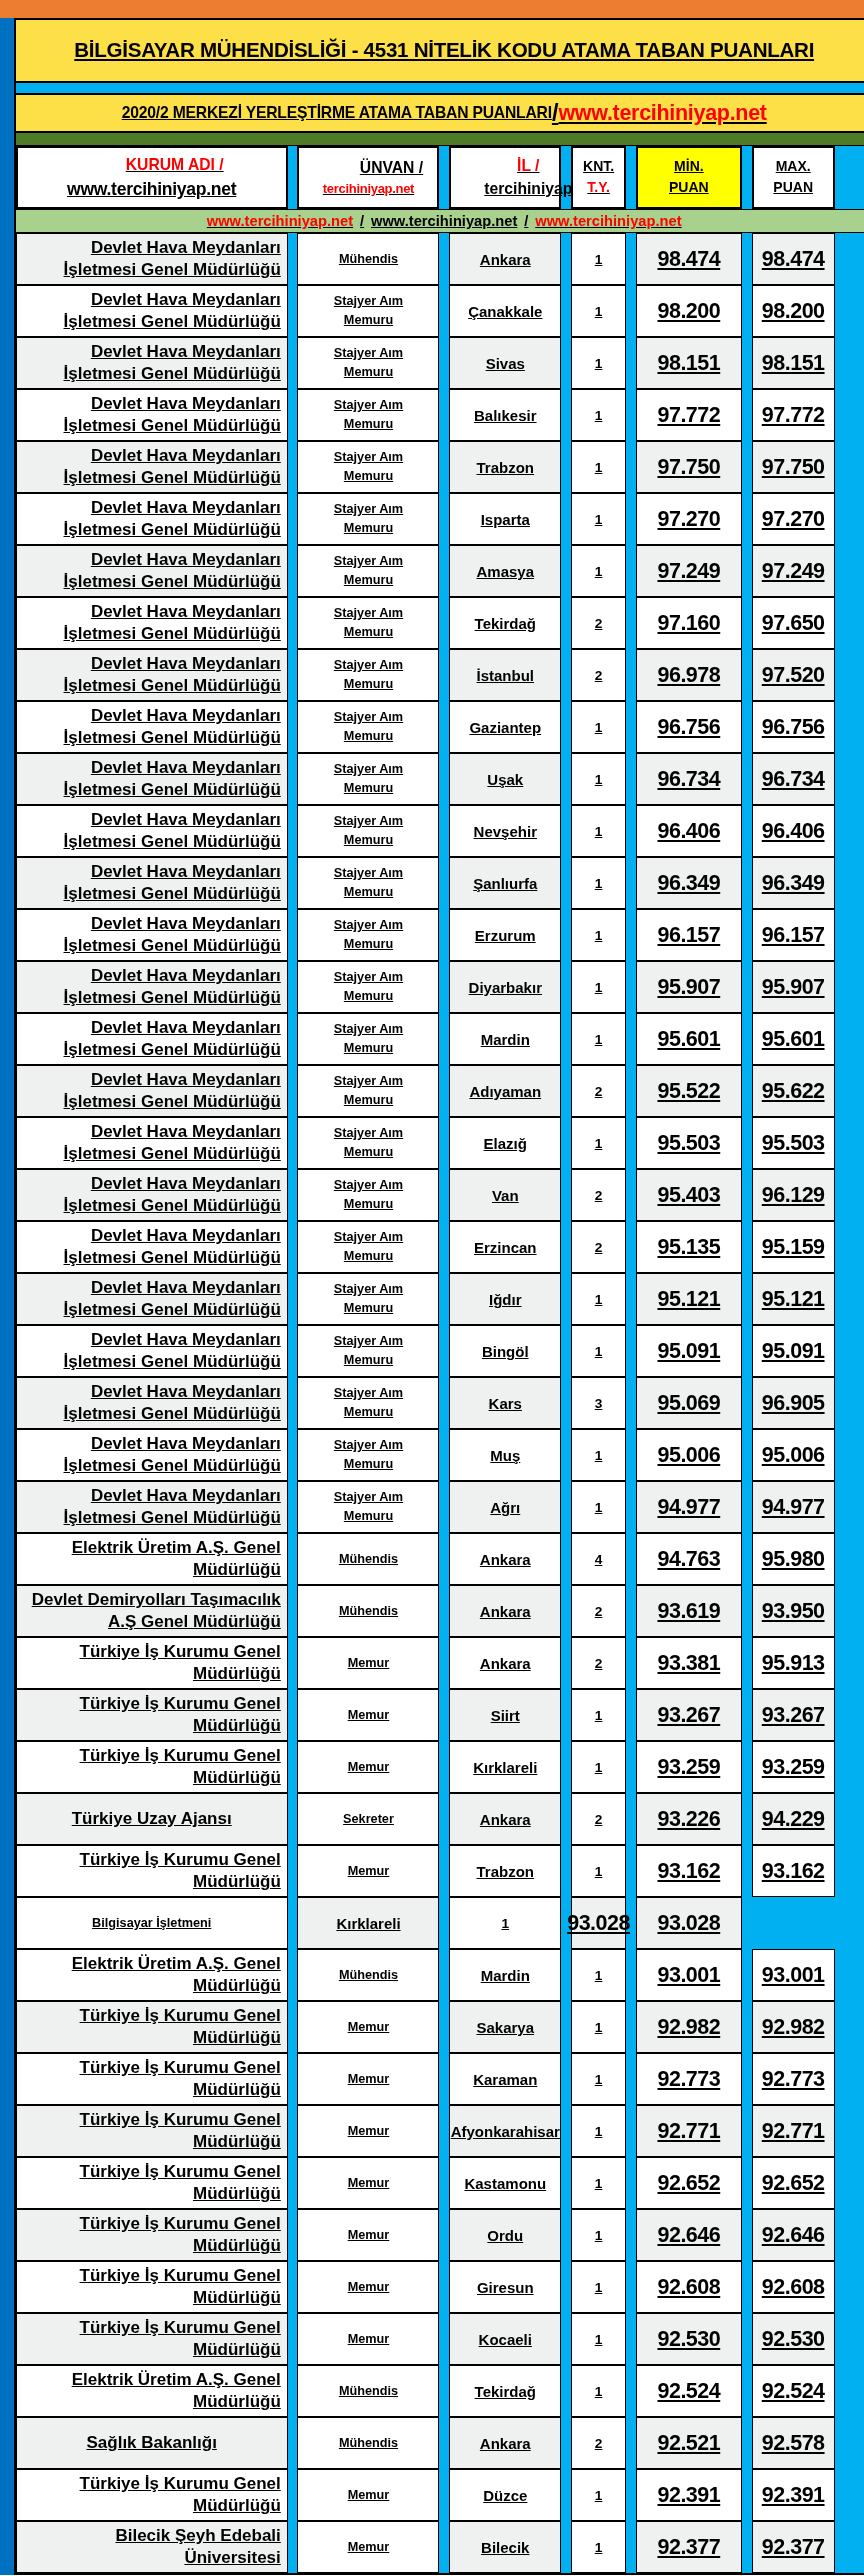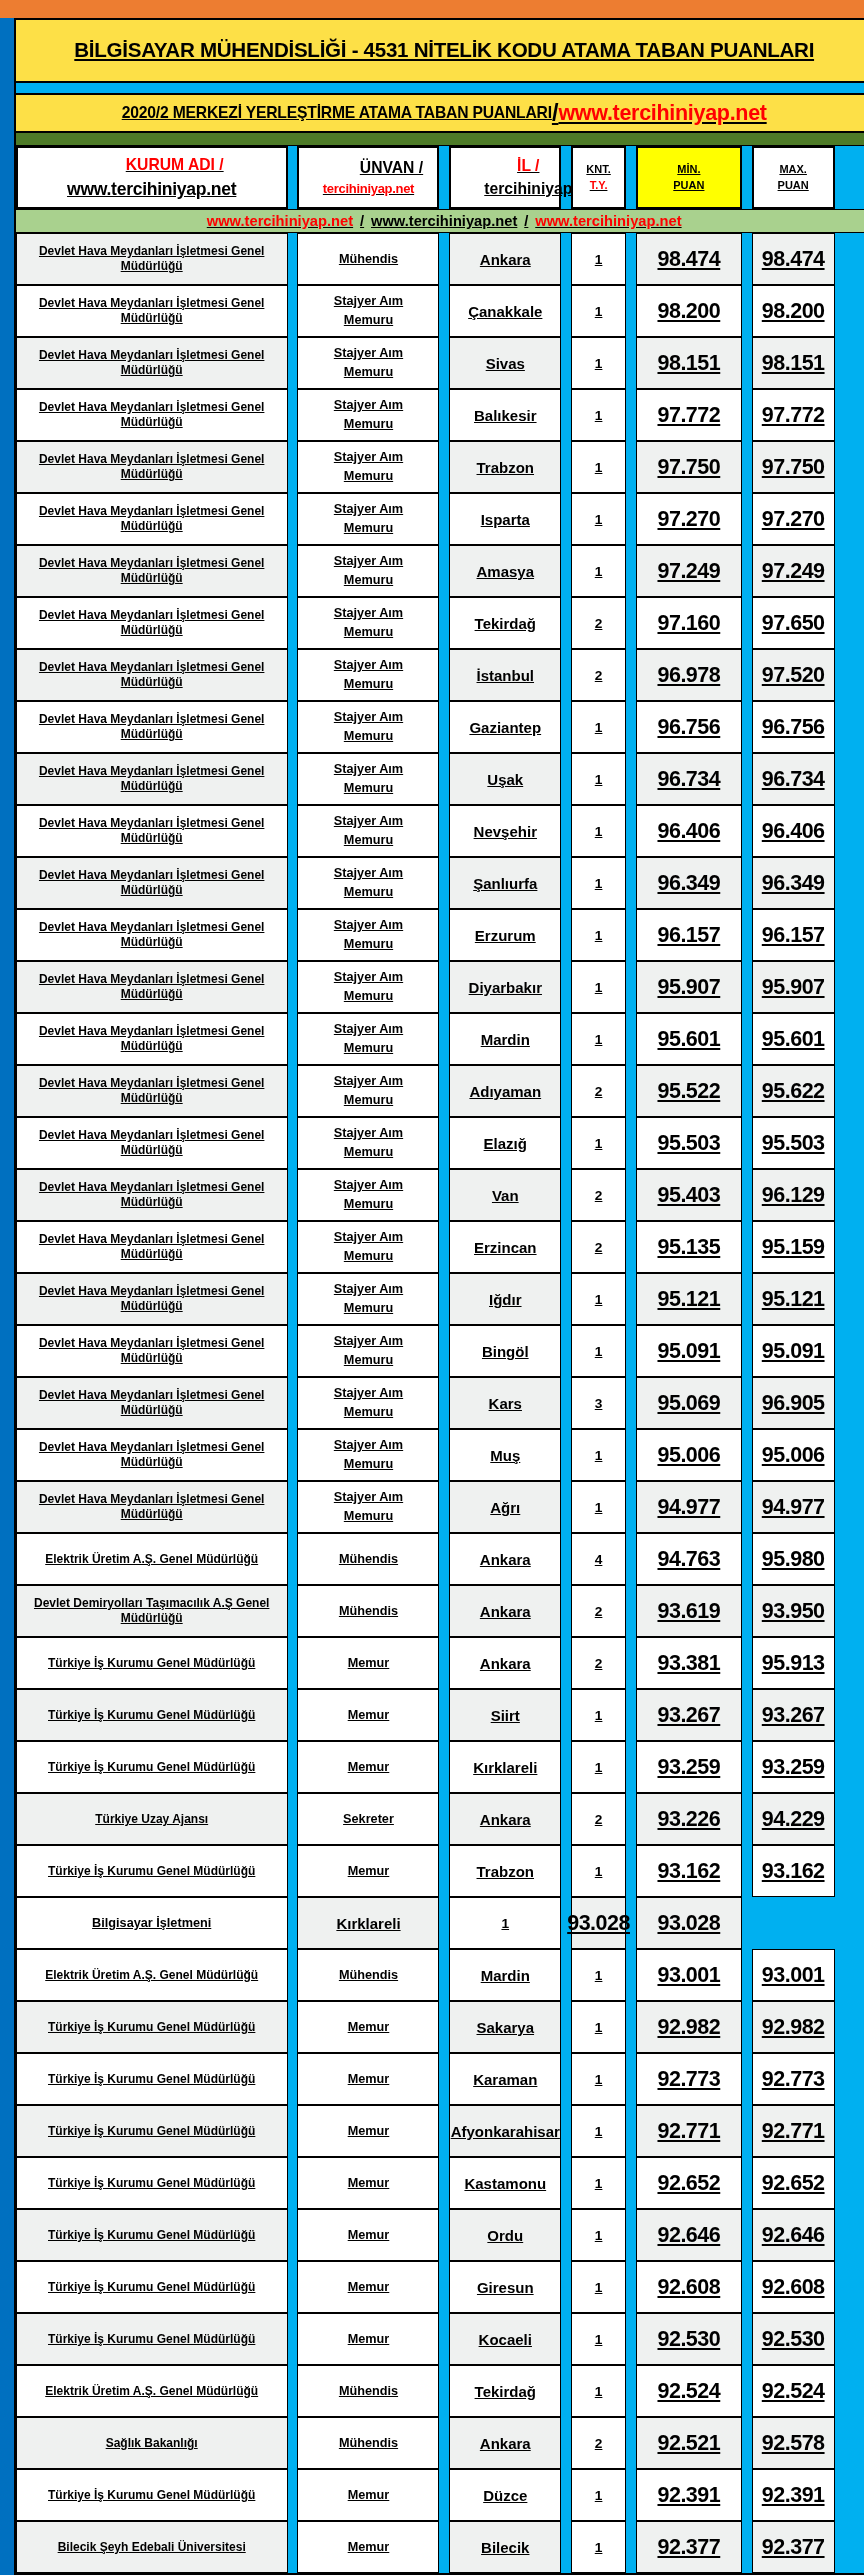--- a/index.html
+++ b/index.html
@@ -23,34 +23,34 @@
 
   .grid{display:grid;grid-template-columns:272px 142px 112px 55px 106px 83px;column-gap:9.8px;background:#00B0F0;}
   .hrow{height:63px;}
   .hcell{border:2px solid #000;background:#fff;display:flex;flex-direction:column;align-items:center;
          justify-content:center;text-align:center;line-height:1.5;}
   .hcell .t1{font-weight:bold;font-size:15.7px;color:#000;margin-left:46px;}
   .hcell .t1.red{color:#FF0000;}
   .hcell .t2{font-weight:bold;font-size:17.6px;color:#000;letter-spacing:-0.3px;}
   .hcell .t2.red{color:#FF0000;font-size:13px;}
   .hcell.yellow{background:#FFFF00;}
-  .hcell .t5{font-weight:bold;font-size:11px;color:#000;}
+  .hcell .t5{font-weight:bold;font-size:14px;color:#000;}
   .hcell .t5.red{color:#FF0000;}
 
   .wm-bar{height:24.5px;background:#A9D18E;border-top:1px solid #000;border-bottom:1px solid #000;
           display:flex;align-items:center;justify-content:center;gap:6.9px;white-space:nowrap;}
   .wm-bar span{font-weight:bold;font-size:14.7px;}
   .wm-red{color:#FF0000;}
   .wm-black{color:#000;}
   .wm-slash{color:#000;font-size:16.7px;font-weight:bold;}
 
   .row{height:52px;}
   .cell{border:1px solid #000;background:#ffffff;display:flex;align-items:center;justify-content:center;
         text-align:center;font-weight:bold;color:#000;}
-  .c-kurum{font-size:12px;line-height:1.3;padding:0 5.9px;}
+  .c-kurum{font-size:17px;line-height:1.3;padding:0 5.9px;text-align:right;}
   .c-unvan{font-size:12.7px;line-height:1.5;padding:0 14.7px;}
   .c-il{font-size:15px;padding:0 2.9px;}
   .c-knt{font-size:13.7px;}
   .c-min,.c-max{font-size:21.5px;letter-spacing:-0.5px;}
   .row.alt .c-kurum,.row.alt .c-il,.row.alt .c-min,.row.alt .c-max{background:#eff1f0;}
 </style>
 </head>
 <body>
 
 <div class="orange-bar"></div>

